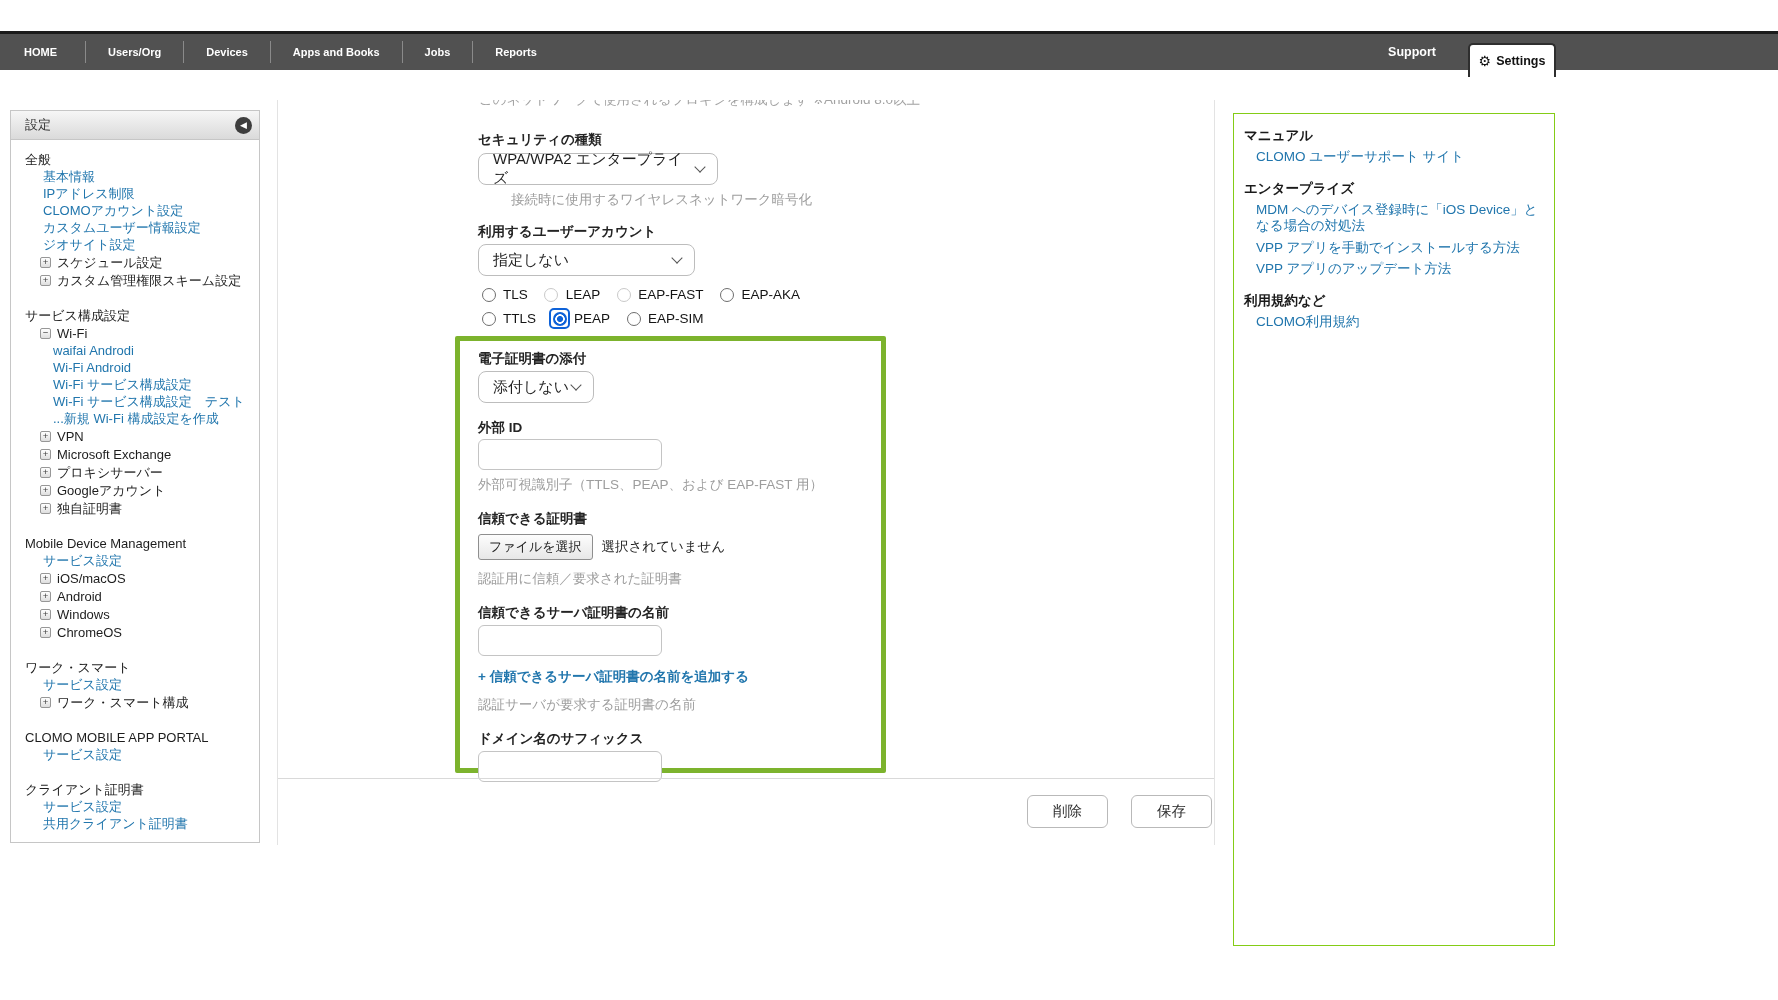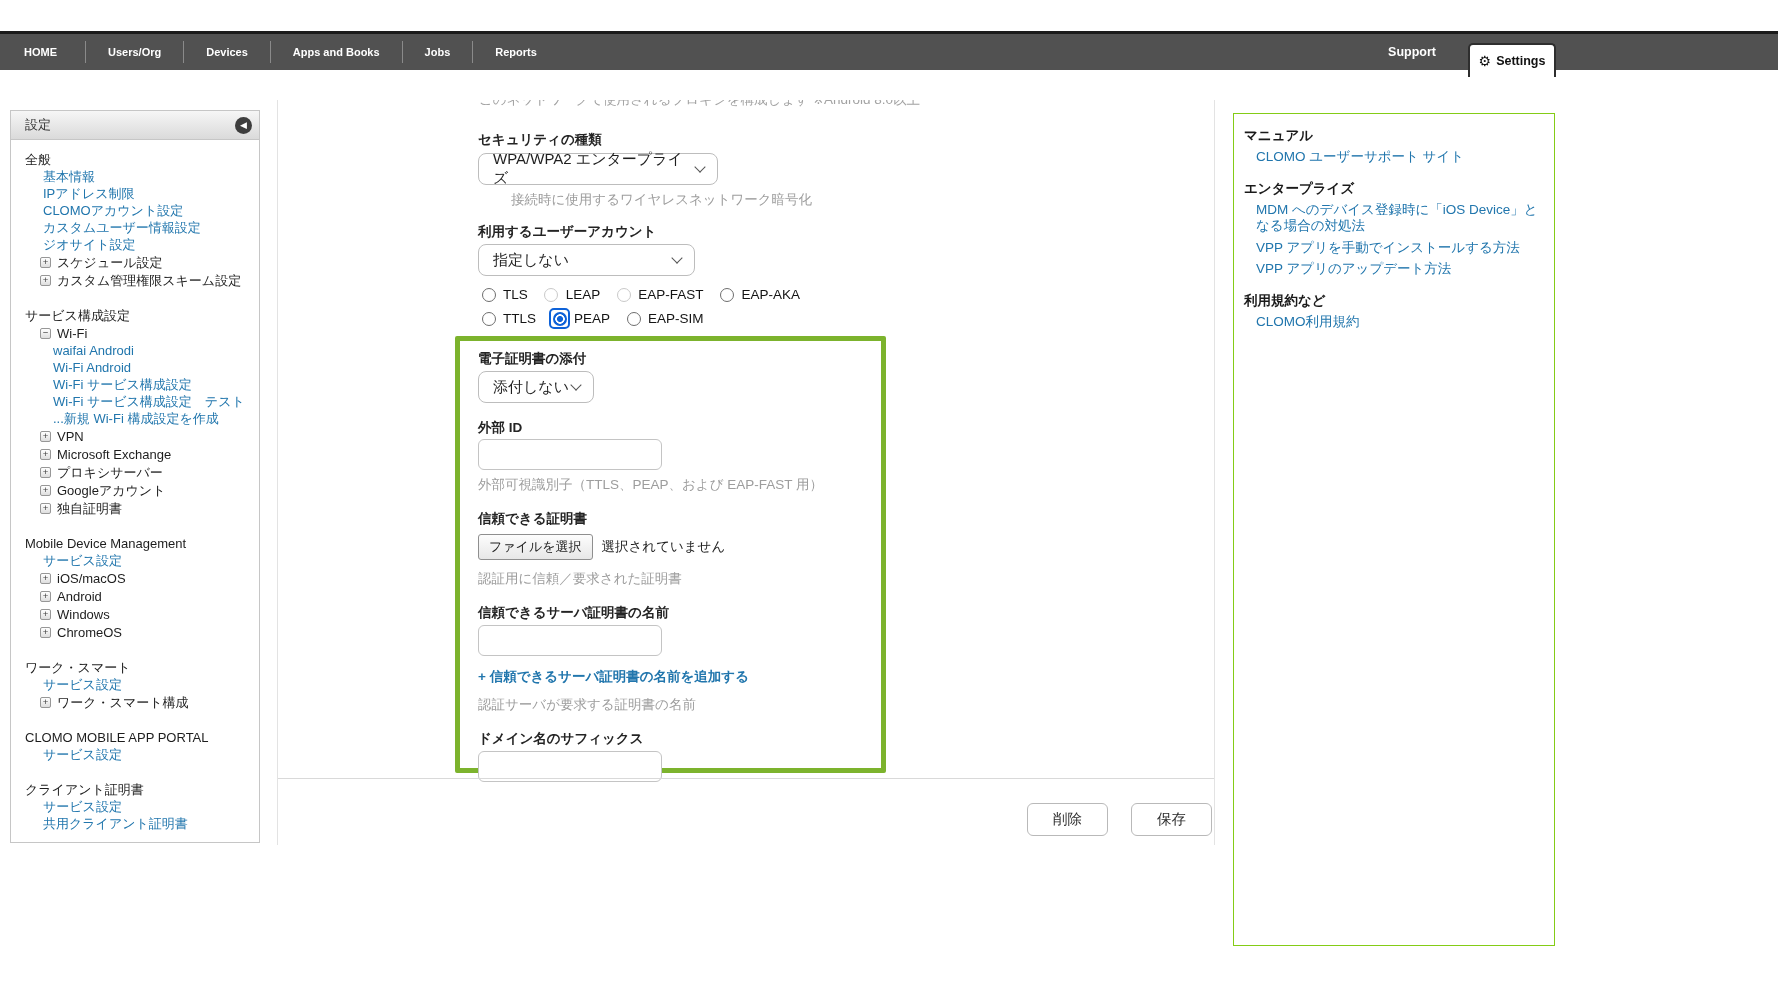--- a/index.html
+++ b/index.html
@@ -74,21 +74,21 @@
   .green-box { margin-left:-23px; margin-top:7px; width:431px; height:437px;
                border:5px solid #7cb32d; border-radius:2px; padding:5px 0 0 18px; }
 
   .file-row { display:flex; align-items:center; }
   .file-btn { border:1px solid #8f8f8f; border-radius:3px; background:linear-gradient(#fdfdfd,#e7e7e7);
               padding:3px 10px; font-size:13px; color:#222; cursor:pointer; }
   .file-status { margin-left:9px; font-size:13.5px; color:#1f1f1f; }
   .add-link { font-size:13.5px; font-weight:600; color:#2176ad; cursor:pointer; }
 
   .divider { border-top:1px solid #d9d9d9; margin-top:5px; }
-  .buttons-row { display:flex; justify-content:flex-end; gap:23px; margin-top:24px; padding-right:2px; }
+  .buttons-row { display:flex; justify-content:flex-end; gap:23px; margin-top:16px; padding-right:2px; }
   .form-btn { width:81px; height:33px; border:1px solid #b9b9b9; border-radius:6px; background:#fff;
               font-size:14.5px; color:#2b2b2b; font-family:inherit; cursor:pointer; }
 
   
   .help-panel { position:absolute; left:1233px; top:113px; width:322px; height:833px;
                 border:1px solid #84cc16; background:#fff; padding:13px 14px 12px 10px; }
   .hp-header { font-size:13.5px; font-weight:bold; color:#1a1a1a; line-height:17px; }
   .hp-link { font-size:13.5px; color:#2176ad; line-height:16.5px; margin:5px 0 4px 12px; cursor:pointer; }
   .hp-section { margin-top:14px; }
 </style>

